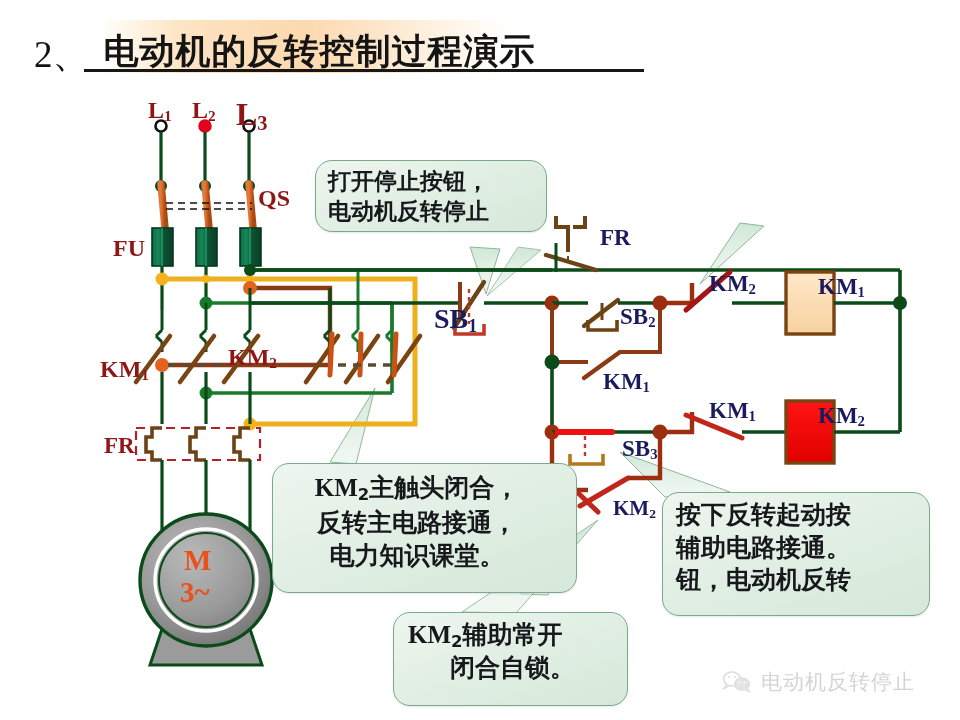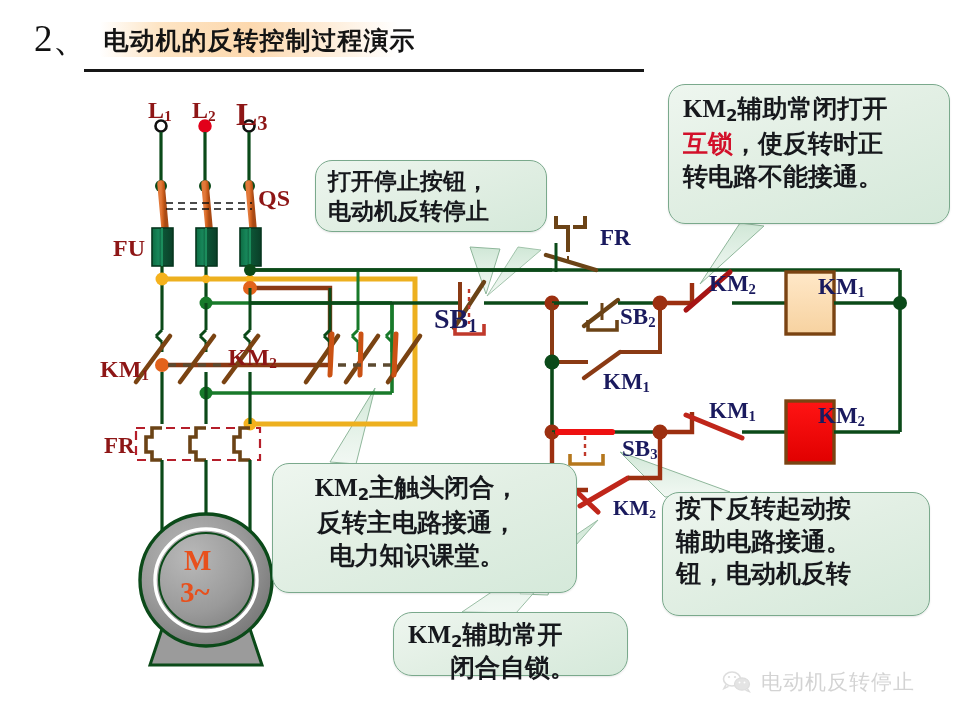--- a/index.html
+++ b/index.html
@@ -19,25 +19,25 @@
     display:flex;align-items:flex-end;gap:10px;
     z-index:6;
   }
   .title-num{
     font-family:"Liberation Serif", serif;
     font-size:37px;color:#111;font-weight:400;
     letter-spacing:0px;line-height:1;
   }
   .title-main{
     font-family:"DejaVu Sans", sans-serif;
-    font-size:25px;font-weight:bold;color:#141414;
+    font-size:35px;font-weight:bold;color:#141414;
     line-height:1;
     letter-spacing:1px;
     background:linear-gradient(90deg,rgba(255,255,255,0) 0%,rgba(253,224,186,.85) 18%,rgba(252,212,165,.9) 46%,rgba(255,255,255,0) 92%);
-    padding:6px 8px 4px 4px;
+    padding:14px 8px 4px 4px;
     border-radius:3px;
   }
   .title-underline{
     position:absolute;left:84px;top:69px;width:560px;height:3px;
     background:#171717;z-index:6;
   }
 
   
   .callout{
     position:absolute;
@@ -52,22 +52,22 @@
     box-sizing:border-box;
   }
   .callout .ln{display:block;white-space:nowrap;}
   .callout sub{font-size:.66em;vertical-align:-.24em;}
   .kmlead{font-family:"Liberation Serif",serif;}
   .red{color:#d2102a;}
 
   #callout-stop{left:315px;top:160px;width:232px;height:72px;padding:6px 10px 0 12px;font-size:23px;line-height:1.30;}
   #callout-interlock{left:668px;top:84px;width:282px;height:140px;padding:7px 10px 0 14px;font-size:25px;line-height:1.33;}
   #callout-main{left:272px;top:463px;width:305px;height:130px;padding:7px 28px 0 13px;font-size:25px;line-height:1.32;text-align:center;}
-  #callout-selfhold{left:393px;top:612px;width:235px;height:64px;padding:6px 10px 12px 14px;font-size:25px;line-height:1.30;border-radius:19px;}
-  #callout-start{left:662px;top:492px;width:268px;height:124px;padding:0 10px 0 13px;font-size:25px;line-height:1.30;}
+  #callout-selfhold{left:393px;top:612px;width:235px;height:94px;padding:6px 10px 12px 14px;font-size:25px;line-height:1.30;}
+  #callout-start{left:662px;top:492px;width:268px;height:124px;padding:6px 10px 0 13px;font-size:25px;line-height:1.30;}
 
   
   .lbl{position:absolute;z-index:4;line-height:1;white-space:nowrap;}
   .lbl sub{font-size:.64em;vertical-align:-.22em;}
   .lbl-dark-red{font-family:"Liberation Serif",serif;font-weight:bold;color:#8e1616;}
   .lbl-navy{font-family:"Liberation Serif",serif;font-weight:bold;color:#1a1a5e;}
 
   #lbl-L1{left:148px;top:98px;font-size:24px;}
   #lbl-L2{left:192px;top:98px;font-size:24px;}
   #lbl-L3{left:236px;top:98px;font-size:32px;}
@@ -368,25 +368,20 @@
   <div class="lbl lbl-navy" id="lbl-KM1-nc"><span>KM</span><sub>1</sub></div>
   <div class="lbl lbl-navy" id="lbl-KM2-coil"><span>KM</span><sub>2</sub></div>
   <div class="lbl" id="lbl-motor-M">M</div>
   <div class="lbl" id="lbl-motor-ph">3~</div>
 
   <div class="callout" id="callout-stop">
     <span class="ln">打开停止按钮，</span>
     <span class="ln">电动机反转停止</span>
   </div>
 
-  <div class="callout" id="callout-interlock">
-    <span class="ln"><span class="kmlead">KM</span><sub>2</sub><span>辅助常闭打开</span></span>
-    <span class="ln"><span class="red">互锁</span><span>，使反转时正</span></span>
-    <span class="ln">转电路不能接通。</span>
-  </div>
 
   <div class="callout" id="callout-main">
     <span class="ln"><span class="kmlead">KM</span><sub>2</sub><span>主触头闭合，</span></span>
     <span class="ln">反转主电路接通，</span>
     <span class="ln">电力知识课堂。</span>
   </div>
 
   <div class="callout" id="callout-selfhold">
     <span class="ln"><span class="kmlead">KM</span><sub>2</sub><span>辅助常开</span></span>
     <span class="ln" style="text-align:center;">闭合自锁。</span>

